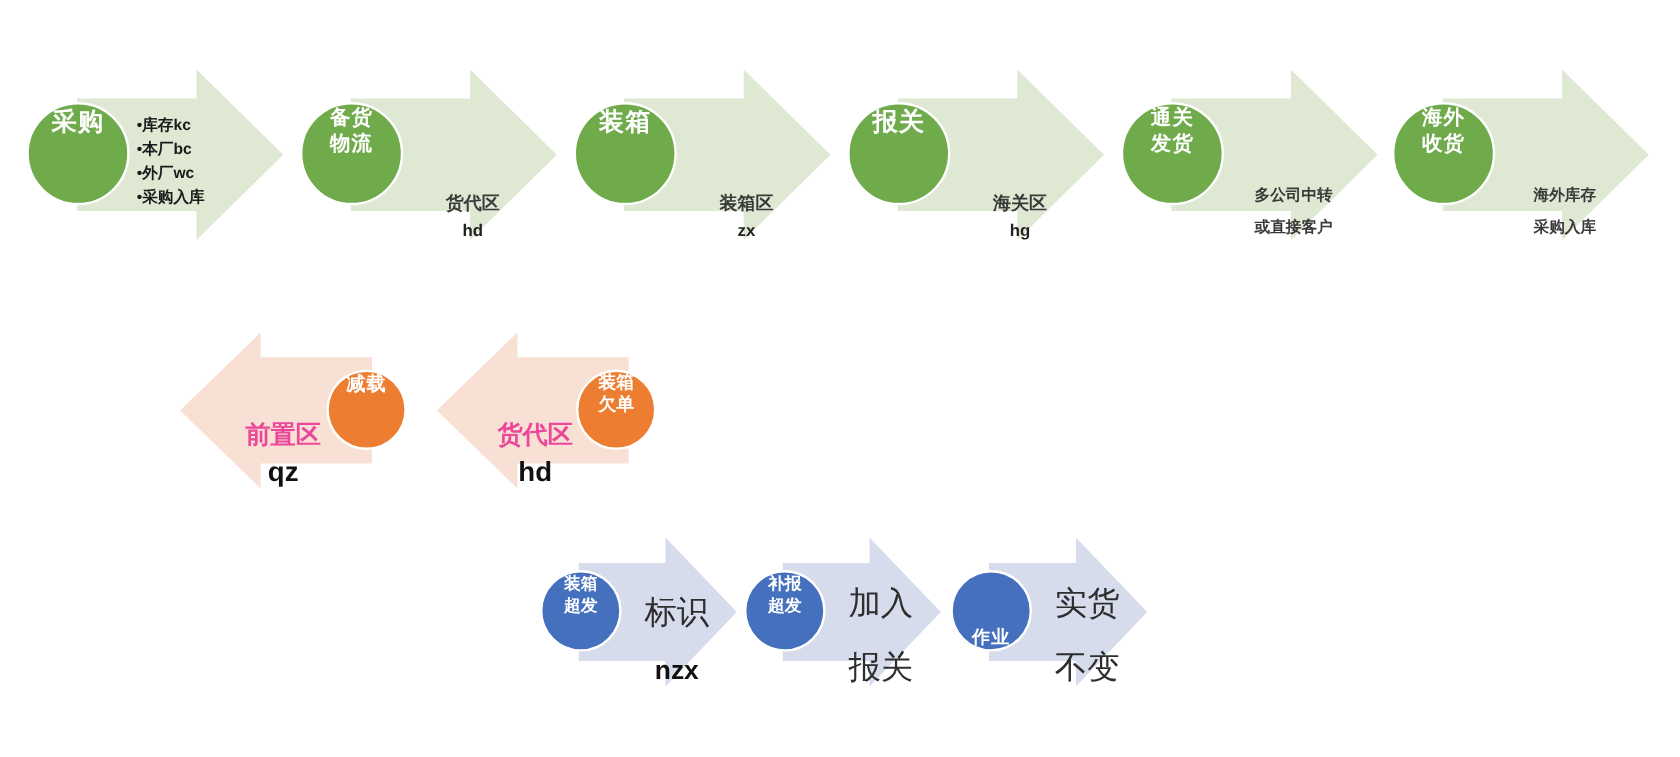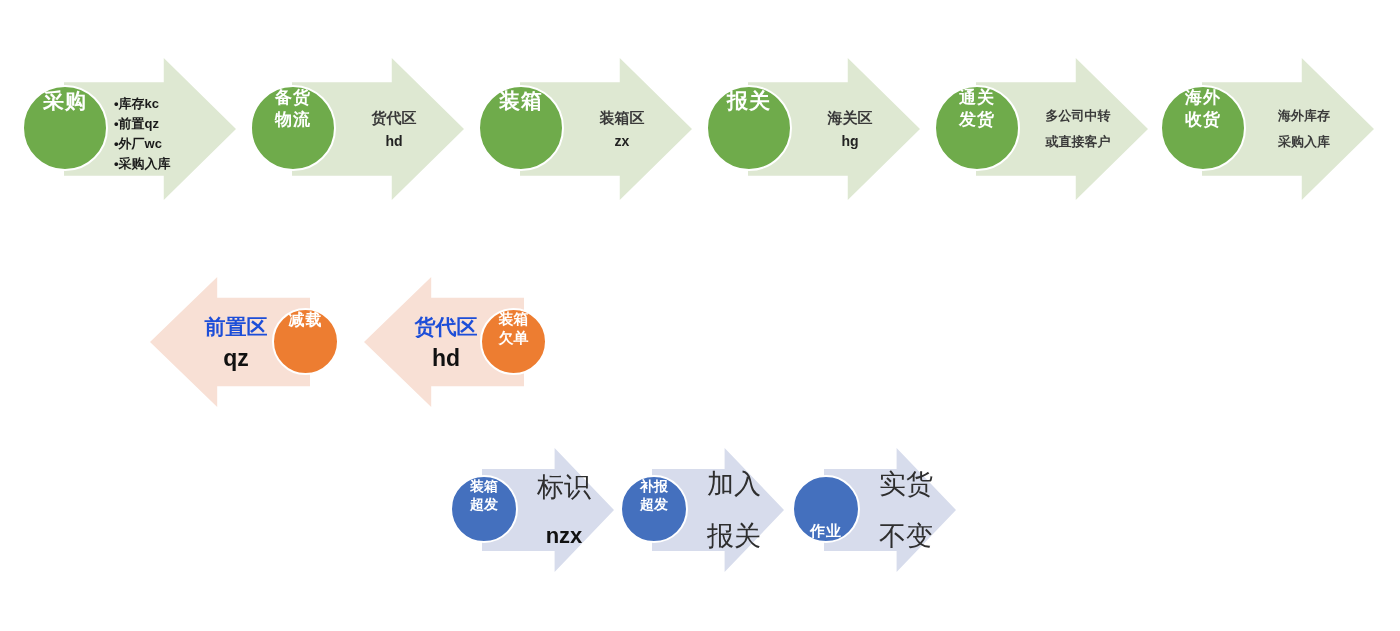--- a/index.html
+++ b/index.html
@@ -46,31 +46,31 @@
 
   .c-one{font-size:21px;letter-spacing:1px;}
   .c-two{font-size:17px;line-height:1.3;letter-spacing:1px;}
   .oc .c-one{font-size:16px;}
   .oc .c-two{font-size:15px;line-height:1.25;letter-spacing:0;}
   .bc .c-one{font-size:15px;margin-top:45px;}
   .bc .c-two{font-size:14px;line-height:1.3;letter-spacing:0;}
 
   .label{
     position:absolute;top:0;height:100%;
-    display:flex;flex-direction:column;align-items:center;justify-content:center;
+    display:flex;flex-direction:column;align-items:center;justify-content:flex-end;
     text-align:center;z-index:1;color:#333;
   }
   .l1{left:90px;width:112px;gap:5px;}
   .l2{width:120px;gap:4px;}
   .l3{left:62px;width:104px;gap:20px;}
 
   .cn   {font-family:"Liberation Serif", serif;font-weight:700;font-size:15px;color:#3a3a3a;}
   .code {font-weight:700;font-size:14px;color:#222;}
   .cn-sm{font-family:"Liberation Serif", serif;font-weight:700;font-size:13px;line-height:1.6;color:#3a3a3a;}
-  .cn-lg{font-family:"Liberation Serif", serif;font-weight:700;font-size:21px;color:#1d4ed8;}
+  .cn-lg{font-family:"Liberation Serif", serif;font-weight:700;font-size:21px;color:#ec4899;}
   .code-lg{font-weight:700;font-size:23px;color:#111;}
   .cn-xl{font-family:"Liberation Serif", serif;font-weight:500;font-size:27px;line-height:1.2;color:#2e2e2e;}
   .code-xl{font-weight:700;font-size:22px;color:#111;}
 
   .bullets{
     position:absolute;left:94px;top:36px;z-index:1;
     font-size:13px;font-weight:700;color:#1a1a1a;line-height:1.55;
     text-align:left;white-space:nowrap;
   }
 </style>
@@ -79,21 +79,21 @@
 
 <div class="canvas">
 
   <div class="unit r1" style="left:20px">
     <div class="arrow arrow-r1"></div>
     <div class="circle gc">
       <span class="c-one">采购</span>
     </div>
     <div class="bullets">
       <div>•库存kc</div>
-      <div>•前置qz</div>
+      <div>•本厂bc</div>
       <div>•外厂wc</div>
       <div>•采购入库</div>
     </div>
   </div>
 
   <div class="unit r1" style="left:248px">
     <div class="arrow arrow-r1"></div>
     <div class="circle gc">
       <span class="c-two">备货</span>
       <span class="c-two">物流</span>

